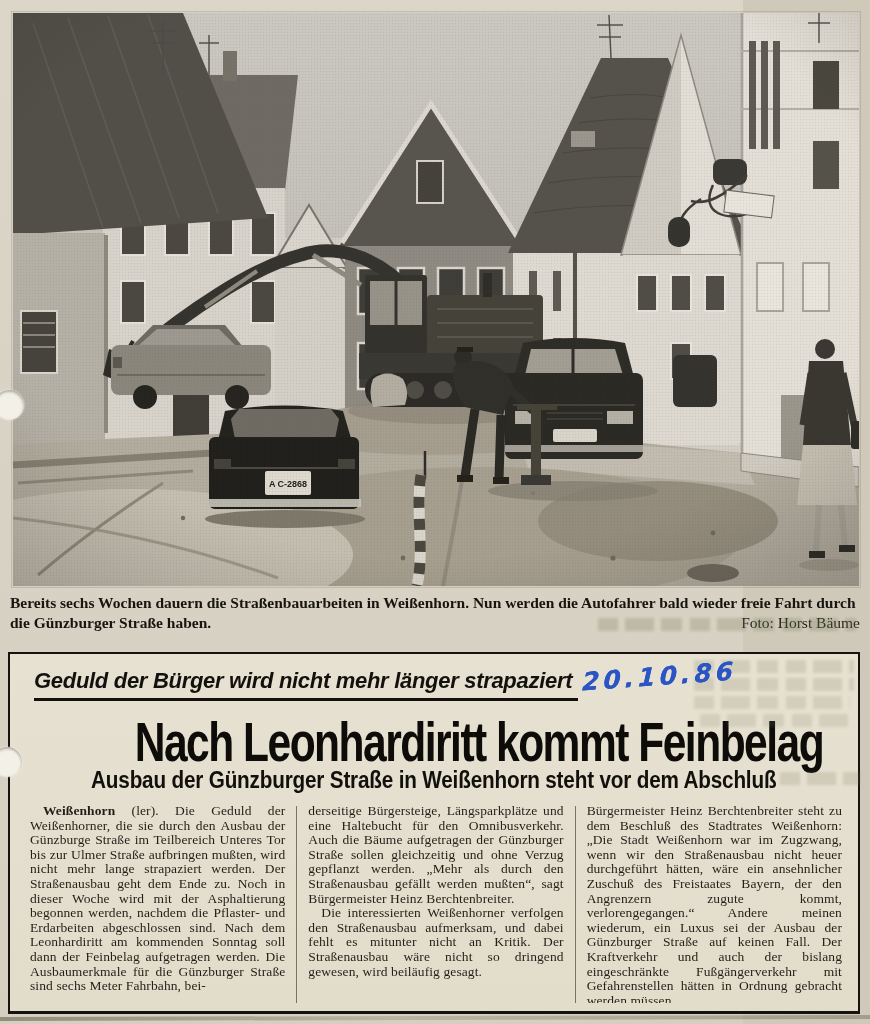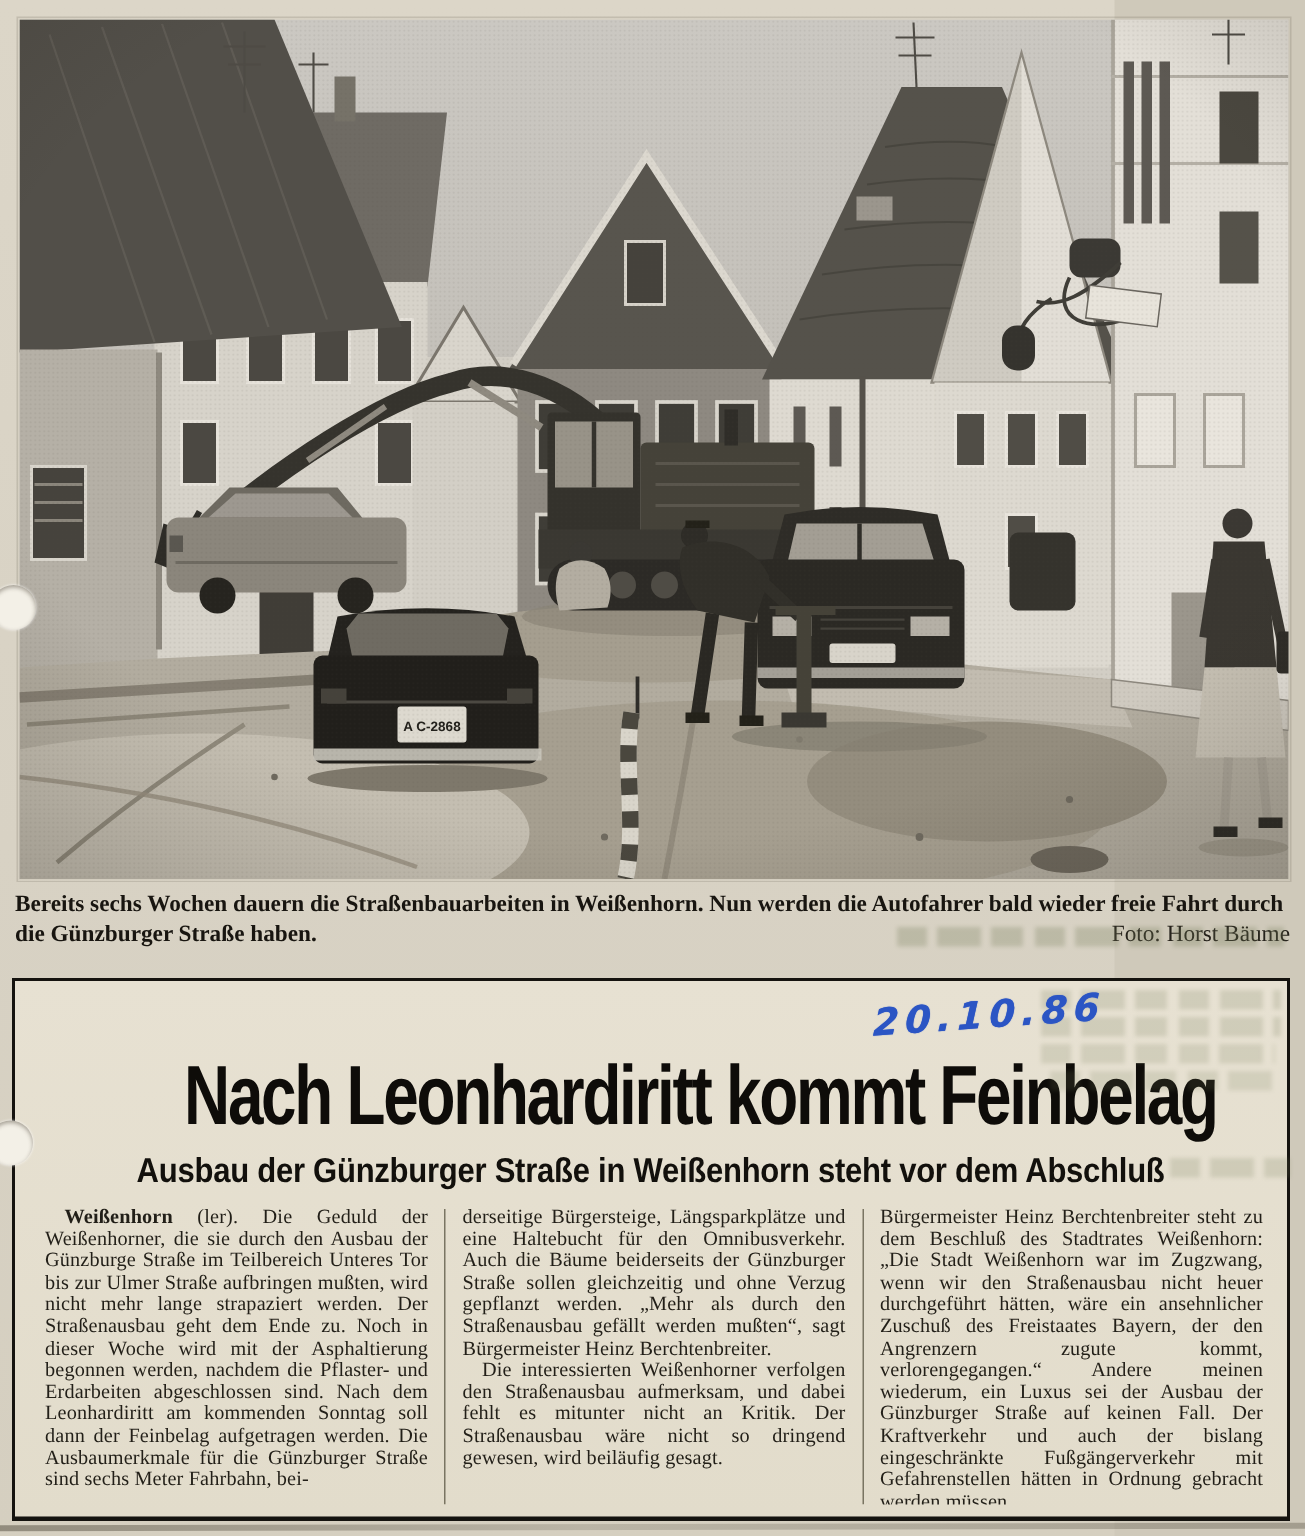--- a/index.html
+++ b/index.html
@@ -26,21 +26,21 @@
            background:linear-gradient(180deg,#e7e1d2,#e2dccb);
            border:2px solid #15130f;border-bottom-width:3px;overflow:hidden;}
   .kicker{position:absolute;left:24px;top:14px;display:inline-block;
           font-family:"Liberation Sans",sans-serif;font-style:italic;font-weight:bold;
           font-size:22px;letter-spacing:-.3px;color:#13110d;
           border-bottom:3px solid #13110d;padding-bottom:4px;padding-right:6px;}
   .hand-date{position:absolute;left:566px;top:0px;z-index:4;
           font-family:"DejaVu Sans",sans-serif;font-style:italic;font-weight:bold;
           font-size:25px;letter-spacing:4px;color:#2b55c4;
           transform:rotate(-4deg) skewX(-6deg);text-shadow:0 0 .6px #2b55c4;}
-  .headline{position:absolute;left:0;right:0;top:42px;margin:4px;text-align:center;
+  .headline{position:absolute;left:0;right:0;top:42px;margin:16px;text-align:center;
           font-family:"Liberation Sans",sans-serif;font-weight:bold;color:#0e0c09;}
   .headline span{display:inline-block;font-size:56px;line-height:60px;letter-spacing:-2px;
           transform:scaleX(.76);transform-origin:center;white-space:nowrap;}
   .subhead{position:absolute;left:0;right:0;top:112px;margin:0;text-align:center;
           font-family:"Liberation Sans",sans-serif;font-weight:bold;color:#12100c;}
   .subhead span{display:inline-block;font-size:23px;line-height:28px;letter-spacing:-.2px;
           transform:scaleX(.9);transform-origin:center;white-space:nowrap;}
   .columns{position:absolute;left:20px;right:16px;top:150px;bottom:8px;display:flex;overflow:hidden;}
   .col{flex:1 1 0;font-size:13.5px;line-height:14.6px;text-align:justify;color:#221f18;
        letter-spacing:.1px;}
@@ -340,33 +340,34 @@
       <rect x="0" y="0" width="846" height="573" fill="url(#vig)"></rect>
     </svg>
   </div>
 
   <div class="caption">
     <span>Bereits sechs Wochen dauern die Straßenbauarbeiten in Weißenhorn. Nun werden die Autofahrer bald wieder freie Fahrt durch die Günzburger Straße haben.</span>
     <span class="credit">Foto: Horst Bäume</span>
   </div>
 
   <div class="article">
+    <span class="kicker">Geduld der Bürger wird nicht mehr länger strapaziert</span>
     <h1 class="headline">
       <span>Nach Leonhardiritt kommt Feinbelag</span>
     </h1>
     <h2 class="subhead">
       <span>Ausbau der Günzburger Straße in Weißenhorn steht vor dem Abschluß</span>
     </h2>
     <div class="columns">
       <div class="col">
         <p class="indent"><b>Weißenhorn</b><span> (ler). Die Geduld der Weißenhorner, die sie durch den Ausbau der Günzburge Straße im Teilbereich Unteres Tor bis zur Ulmer Straße aufbringen mußten, wird nicht mehr lange strapaziert werden. Der Straßenausbau geht dem Ende zu. Noch in dieser Woche wird mit der Asphaltierung begonnen werden, nachdem die Pflaster- und Erdarbeiten abgeschlossen sind. Nach dem Leonhardiritt am kommenden Sonntag soll dann der Feinbelag aufgetragen werden. Die Ausbaumerkmale für die Günzburger Straße sind sechs Meter Fahrbahn, bei-</span></p>
       </div>
       <div class="col-rule"></div>
       <div class="col">
-        <p>derseitige Bürgersteige, Längsparkplätze und eine Haltebucht für den Omnibusverkehr. Auch die Bäume beiderseits der Günzburger Straße sollen gleichzeitig und ohne Verzug gepflanzt werden. „Mehr als durch den Straßenausbau gefällt werden mußten“, sagt Bürgermeister Heinz Berchtenbreiter.</p>
+        <p>derseitige Bürgersteige, Längsparkplätze und eine Haltebucht für den Omnibusverkehr. Auch die Bäume aufgetragen der Günzburger Straße sollen gleichzeitig und ohne Verzug gepflanzt werden. „Mehr als durch den Straßenausbau gefällt werden mußten“, sagt Bürgermeister Heinz Berchtenbreiter.</p>
         <p class="indent">Die interessierten Weißenhorner verfolgen den Straßenausbau aufmerksam, und dabei fehlt es mitunter nicht an Kritik. Der Straßenausbau wäre nicht so dringend gewesen, wird beiläufig gesagt.</p>
       </div>
       <div class="col-rule"></div>
       <div class="col">
         <p>Bürgermeister Heinz Berchtenbreiter steht zu dem Beschluß des Stadtrates Weißenhorn: „Die Stadt Weißenhorn war im Zugzwang, wenn wir den Straßenausbau nicht heuer durchgeführt hätten, wäre ein ansehnlicher Zuschuß des Freistaates Bayern, der den Angrenzern zugute kommt, verlorengegangen.“ Andere meinen wiederum, ein Luxus sei der Ausbau der Günzburger Straße auf keinen Fall. Der Kraftverkehr und auch der bislang eingeschränkte Fußgängerverkehr mit Gefahrenstellen hätten in Ordnung gebracht werden müssen.</p>
       </div>
     </div>
   </div>
 
   <span class="hand-date" style="left:582px;top:662px;position:absolute;">20.10.86</span>

